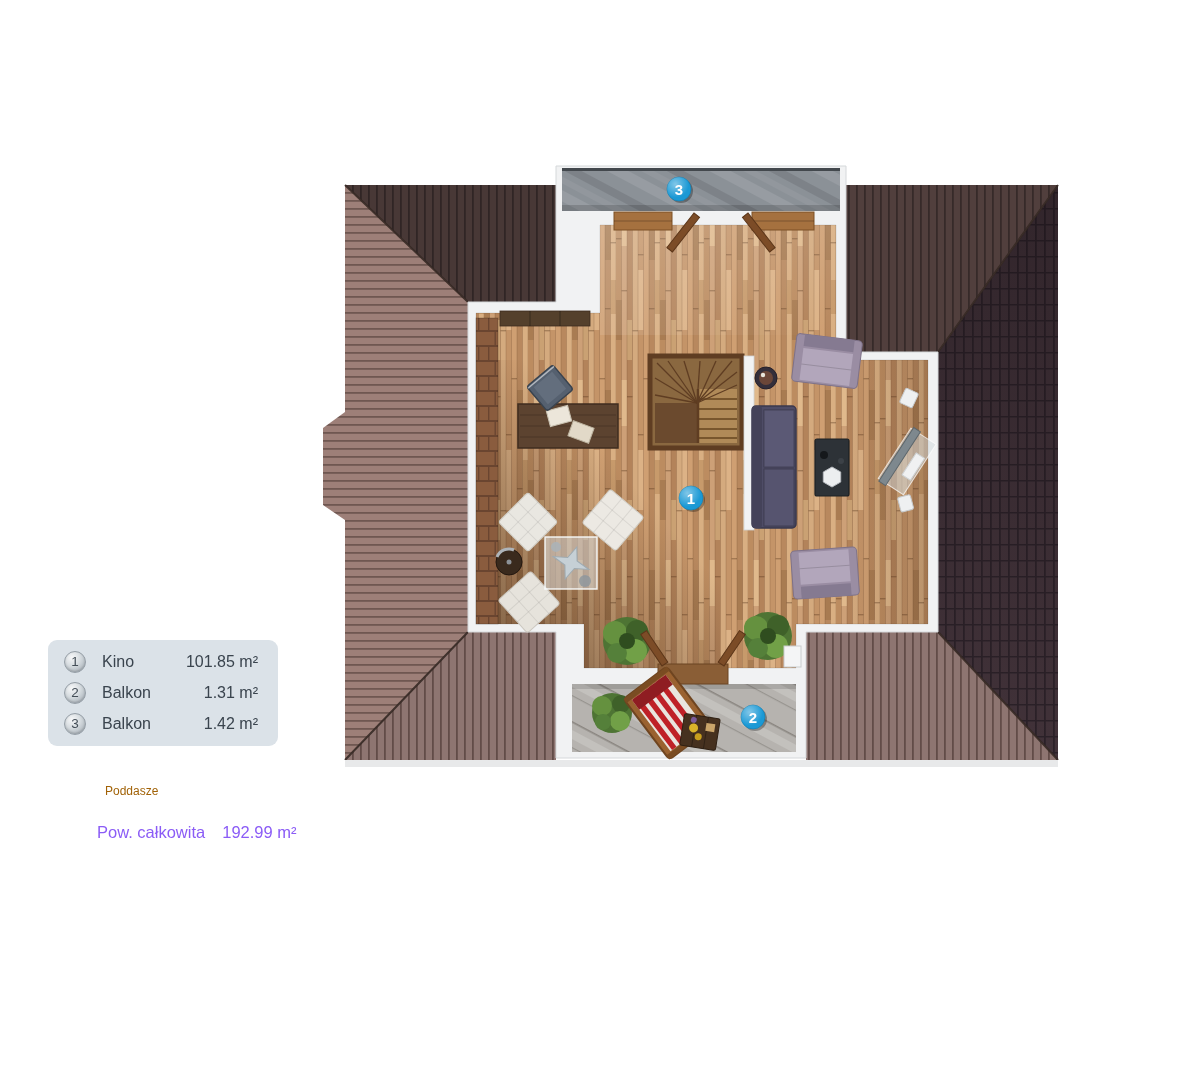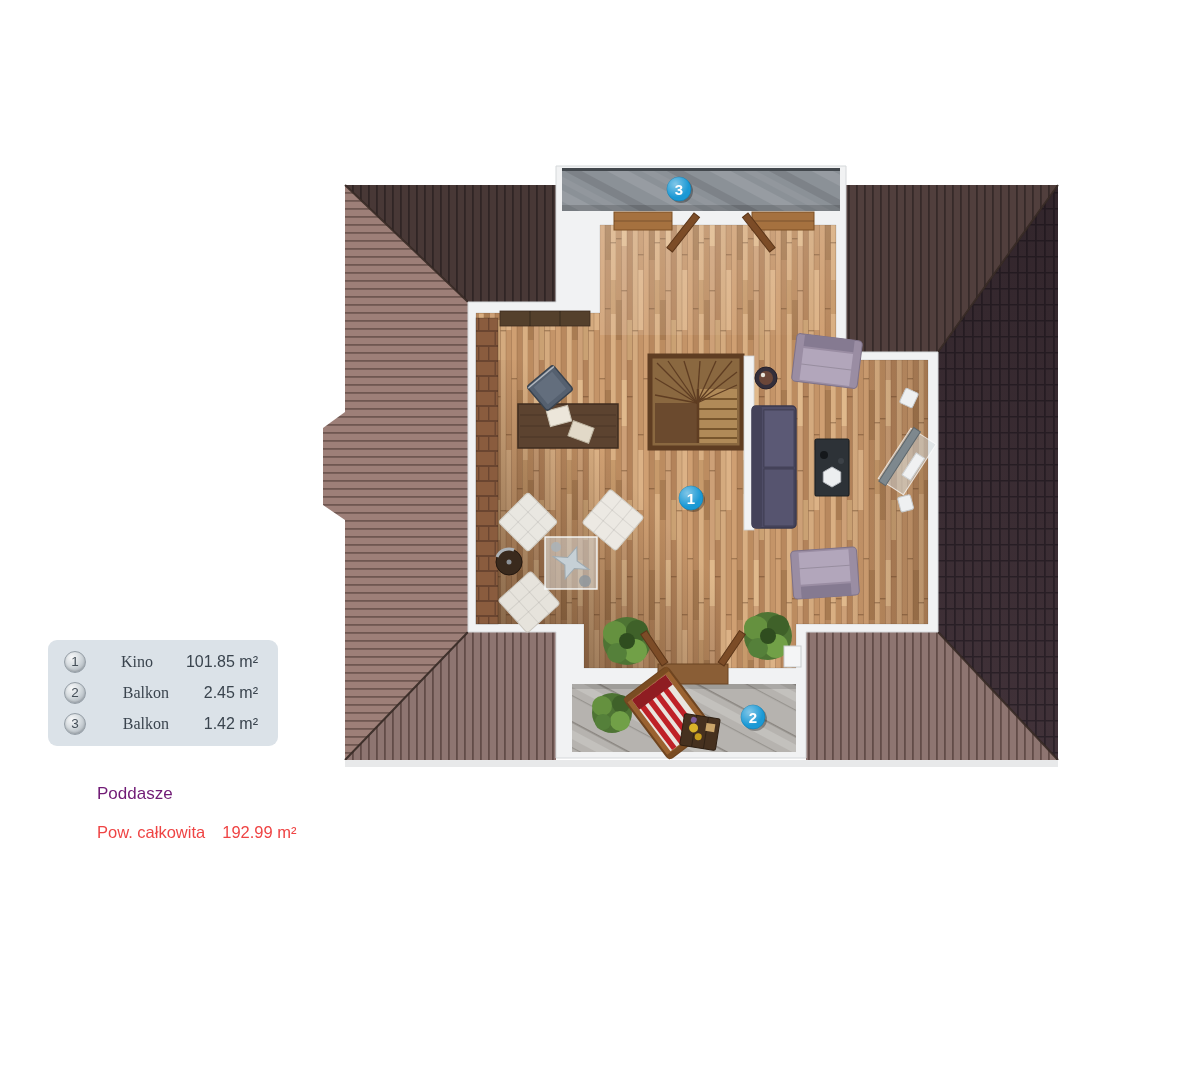--- a/index.html
+++ b/index.html
@@ -12,25 +12,25 @@
           background:#dbe2e8;border-radius:9px;padding:11px 20px 11px 16px;
           display:flex;flex-direction:column;justify-content:space-between;}
   .legend-row{display:grid;grid-template-columns:24px 1fr auto;align-items:center;column-gap:14px;
               font-size:16px;color:#3a444e;line-height:1;}
   .legend-circle{width:22px;height:22px;border-radius:50%;
           background:radial-gradient(circle at 35% 28%,#f7f8f9 0%,#d4dade 45%,#b2bac1 78%,#a3abb3 100%);
           border:1px solid #959ea6;box-sizing:border-box;
           box-shadow:inset 0 -1px 2px rgba(0,0,0,.18);
           display:flex;align-items:center;justify-content:center;
           font-size:13.5px;color:#454f58;}
-  .legend-name{text-align:center;font-family:Liberation Serif, serif;}
+  .legend-name{text-align:left;}
   .legend-area{text-align:left;}
 
-  .floor-title{position:absolute;left:97px;top:784px;font-size:17px;color:#701a75;}
-  .total-line{position:absolute;left:97px;top:823px;font-size:16.5px;color:#ef4444;
+  .floor-title{position:absolute;left:105px;top:784px;font-size:12px;color:#a16207;}
+  .total-line{position:absolute;left:97px;top:823px;font-size:16.5px;color:#8b5cf6;
               display:flex;gap:17px;align-items:baseline;}
 
   .marker-text{font-family:"Liberation Sans",sans-serif;font-size:15px;font-weight:600;fill:#ffffff;}
 </style>
 </head>
 <body>
 
 <div class="page">
 
 <svg class="plan-svg" width="1200" height="1089" viewBox="0 0 1200 1089">
@@ -407,21 +407,21 @@
 
 <div class="legend">
   <div class="legend-row">
     <span class="legend-circle">1</span>
     <span class="legend-name">Kino</span>
     <span class="legend-area">101.85 m²</span>
   </div>
   <div class="legend-row">
     <span class="legend-circle">2</span>
     <span class="legend-name">Balkon</span>
-    <span class="legend-area">2.45 m²</span>
+    <span class="legend-area">1.31 m²</span>
   </div>
   <div class="legend-row">
     <span class="legend-circle">3</span>
     <span class="legend-name">Balkon</span>
     <span class="legend-area">1.42 m²</span>
   </div>
 </div>
 
 <div class="floor-title">Poddasze</div>
 <div class="total-line">

